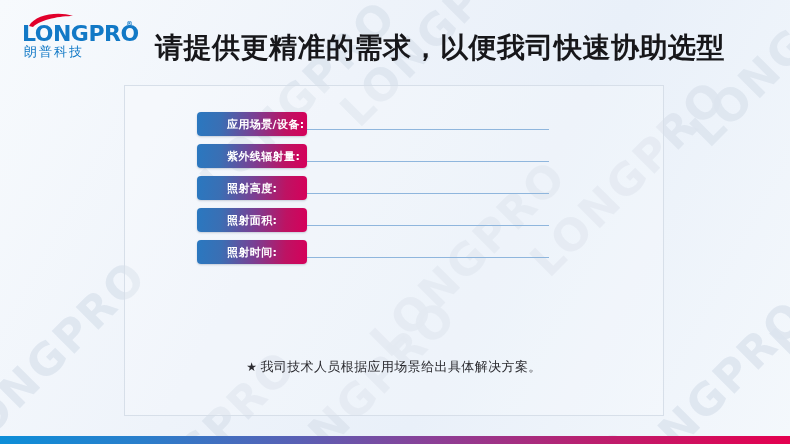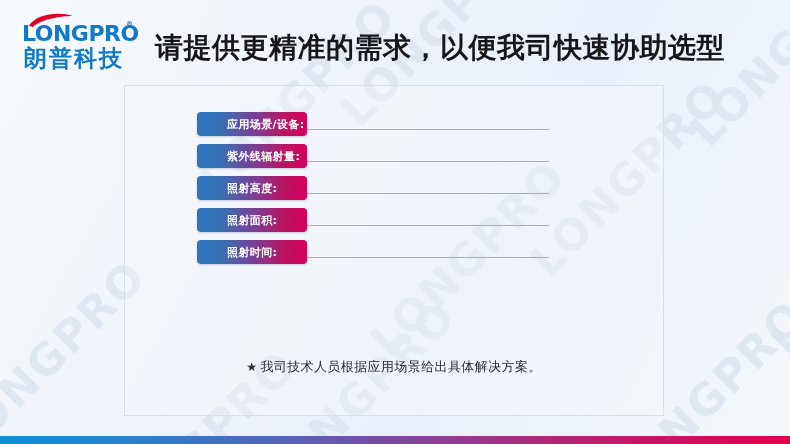--- a/index.html
+++ b/index.html
@@ -79,22 +79,22 @@
     left: 104px;
     top: 8px;
     font-size: 7px;
     color: #1279c6;
     font-weight: 700;
   }
   #logo-cn {
     position: absolute;
     left: 2px;
     top: 31px;
-    font-size: 23px;
-    font-weight: 700;
+    font-size: 13px;
+    font-weight: 400;
     letter-spacing: 2px;
     color: #1279c6;
   }
 
   #slide-title {
     position: absolute;
     left: 155px;
     top: 29px;
     font-size: 28px;
     font-weight: 700;

